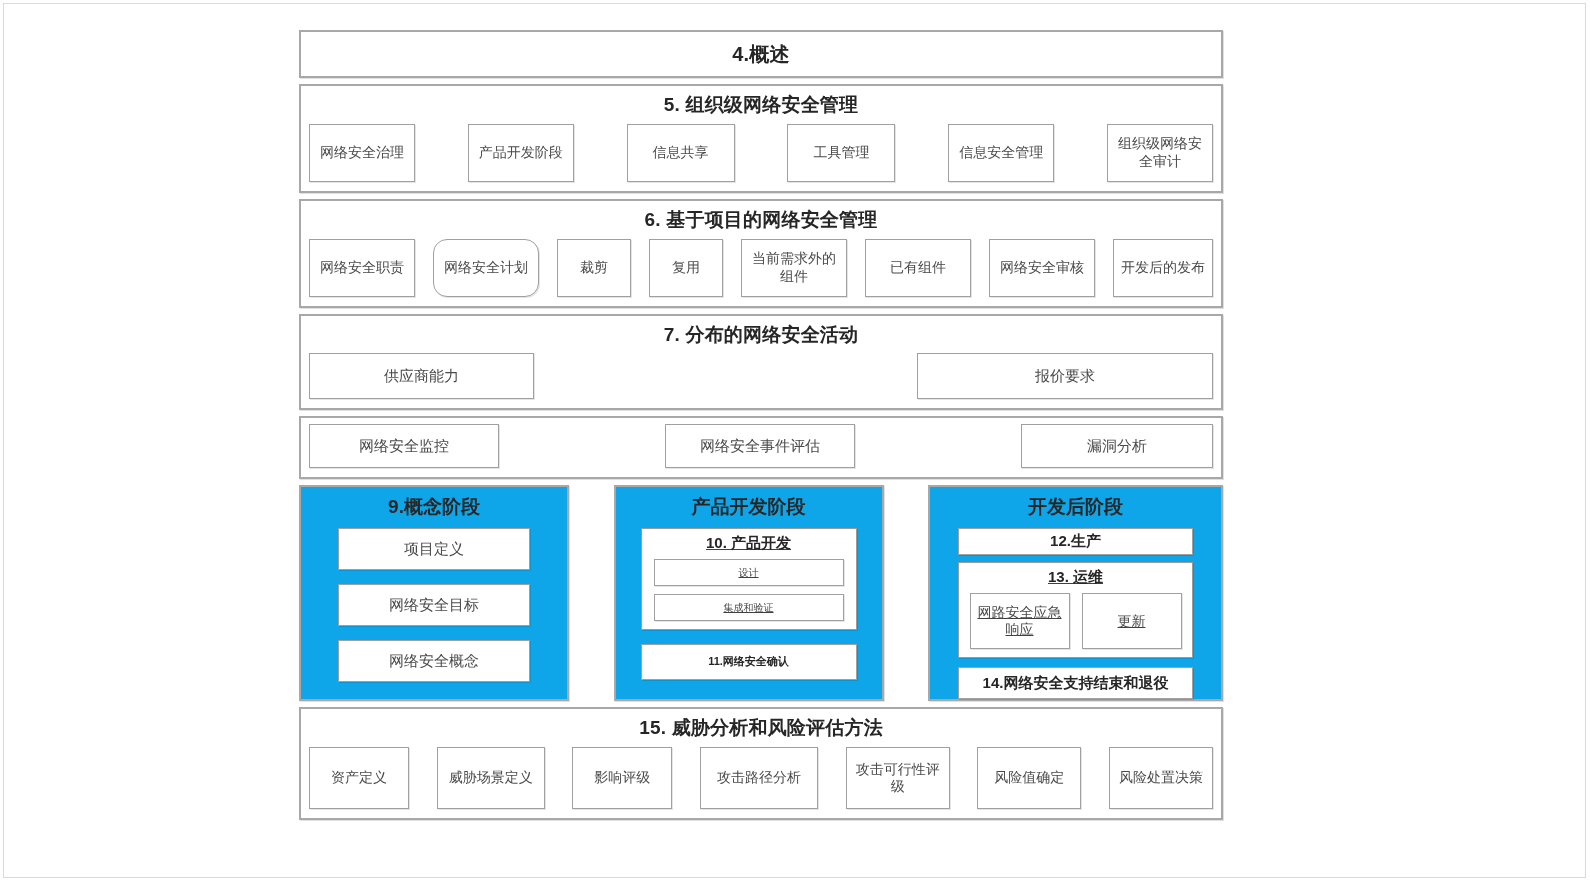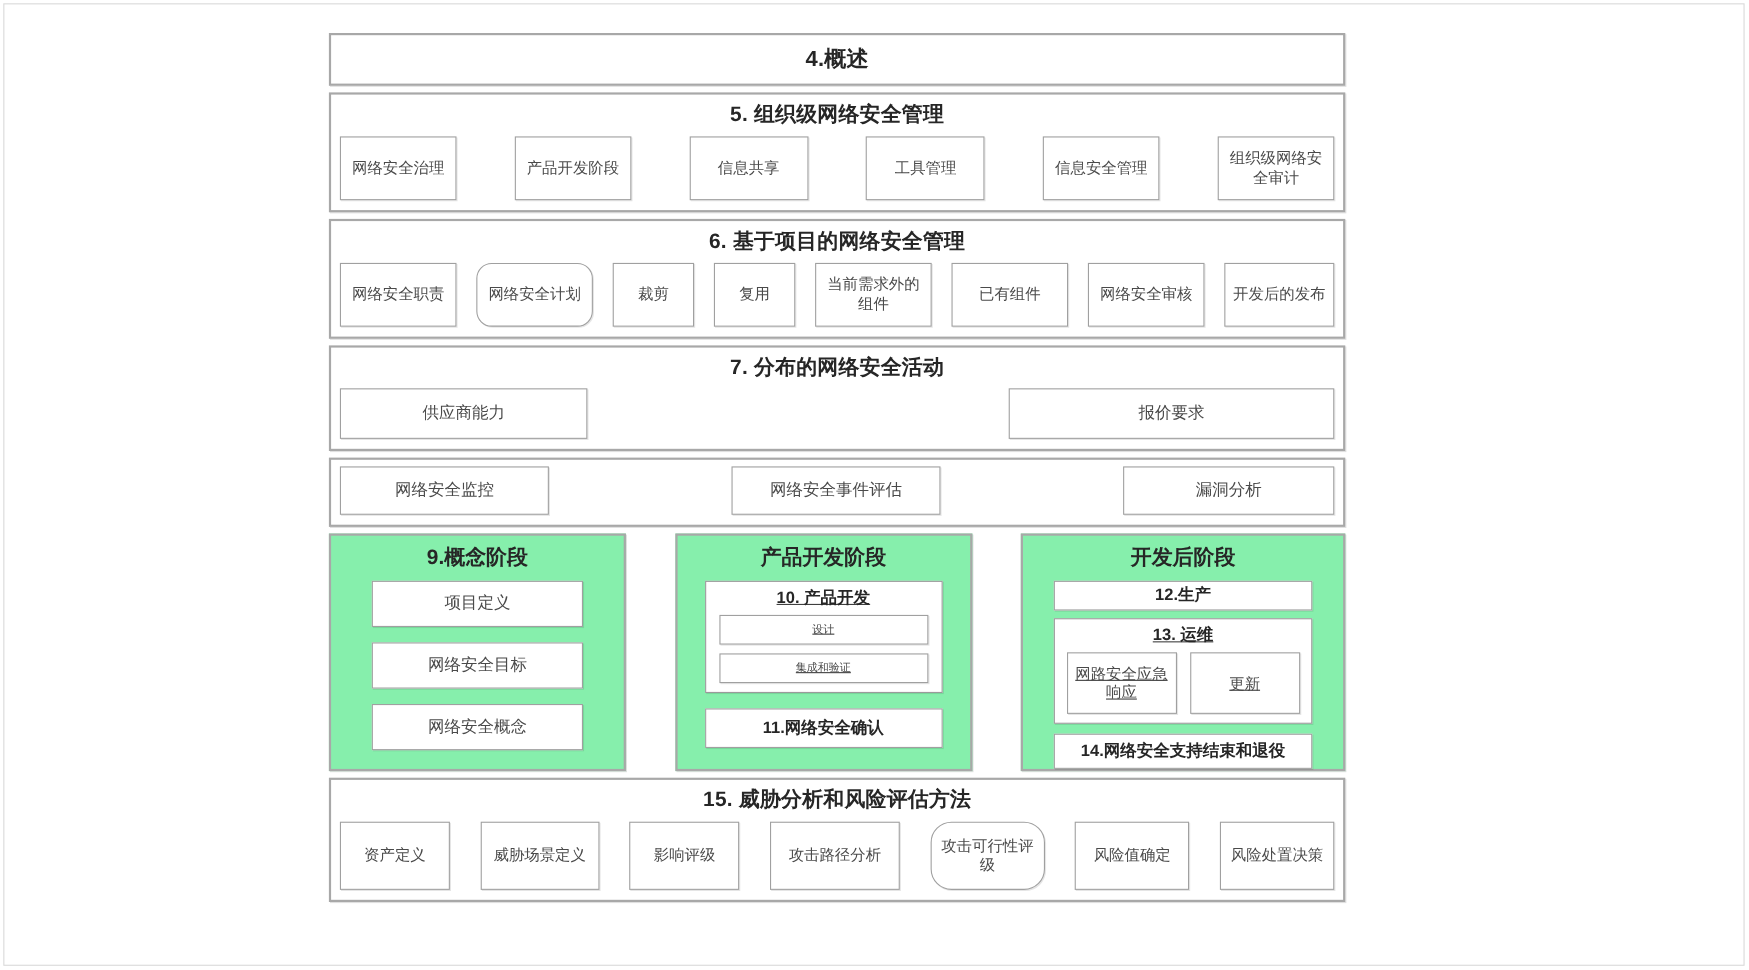--- a/index.html
+++ b/index.html
@@ -113,21 +113,21 @@
 
   
   #phases {
     display: flex;
     justify-content: space-between;
     align-items: flex-start;
     margin-bottom: 6px;
   }
   .phase {
     border: 2px solid #a8a8a8;
-    background: #86efac;
+    background: #0ea5e9;
     box-shadow: 1px 1px 0 rgba(0,0,0,0.12);
     box-sizing: border-box;
     padding: 6px 10px 10px 10px;
   }
   .phase-title {
     text-align: center;
     font-weight: bold;
     font-size: 19px;
     color: #262626;
     padding: 1px 0 8px 0;
@@ -153,41 +153,41 @@
     font-weight: bold;
     font-size: 15px;
     color: #262626;
     padding: 1px 0 6px 0;
   }
 
   #sub-10 { width: 216px; margin: 0 auto; }
   #sub-10 .item { width: 190px; height: 27px; margin: 0 auto 8px auto; font-size: 10px; }
   #sub-10 .item:last-child { margin-bottom: 0; }
 
-  #item-11 { width: 216px; height: 36px; margin: 14px auto 0 auto; font-weight: bold; color: #262626; font-size: 15px; }
+  #item-11 { width: 216px; height: 36px; margin: 14px auto 0 auto; font-weight: bold; color: #262626; font-size: 11px; }
 
   #phase-post #item-12 {
     width: 235px; height: 27px; margin: 0 auto 7px auto;
     font-weight: bold; color: #262626; font-size: 15px;
   }
   #sub-13 { width: 235px; margin: 0 auto; }
   #sub-13 .row { justify-content: center; gap: 12px; }
   #sub-13 .item { width: 100px; height: 56px; font-size: 14px; }
   #item-14 {
     width: 235px; height: 32px; margin: 9px auto 0 auto;
     font-weight: bold; color: #262626; font-size: 15px;
   }
 
   
   #band-15 .item { height: 62px; }
   .b15-w1 { width: 100px; }
   .b15-w2 { width: 108px; }
   .b15-w3 { width: 100px; }
   .b15-w4 { width: 118px; }
-  .b15-w5 { width: 104px; border-radius: 19px; }
+  .b15-w5 { width: 104px; }
   .b15-w6 { width: 104px; }
   .b15-w7 { width: 104px; }
 </style>
 </head>
 <body>
 
 <div id="page-frame">
   <div id="diagram">
 
     <div class="band" id="band-overview">

